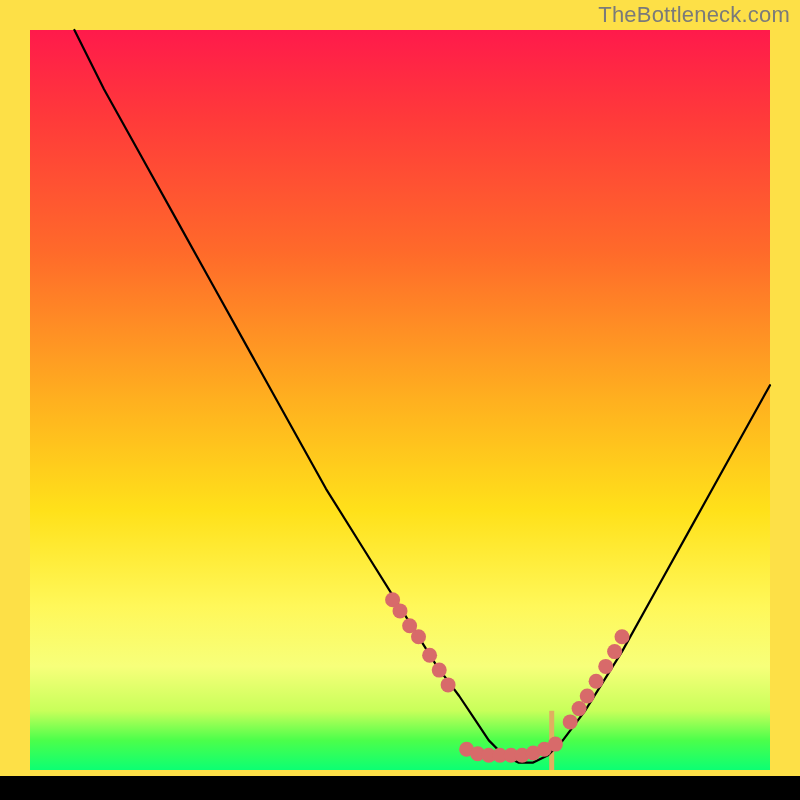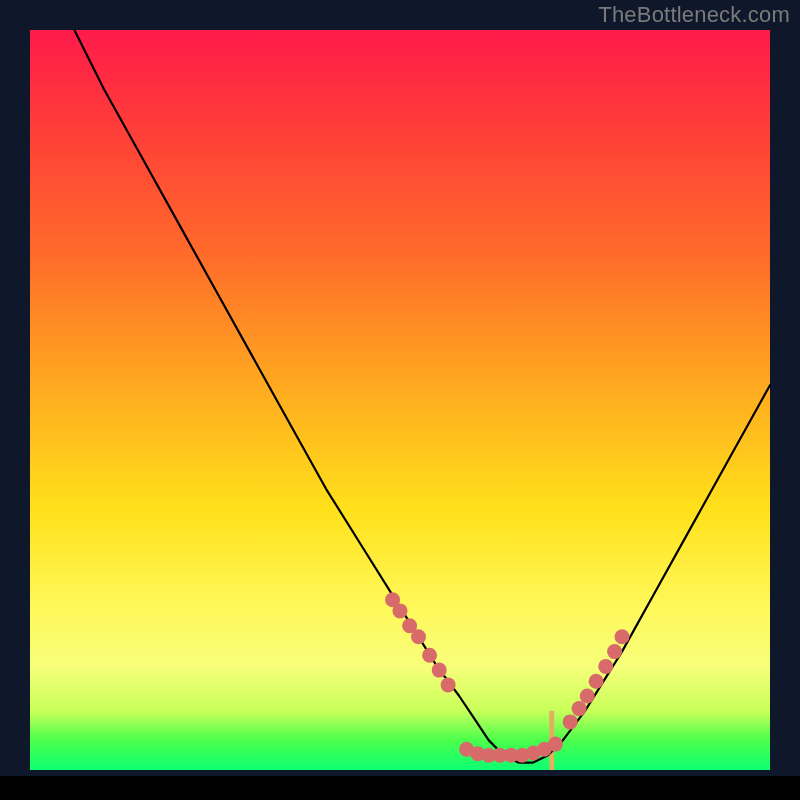--- a/index.html
+++ b/index.html
@@ -8,21 +8,21 @@
     width: 800px;
     height: 800px;
     background: #000;
     overflow: hidden;
     font-family: Arial, Helvetica, sans-serif;
   }
   .frame {
     position: relative;
     width: 800px;
     height: 776px;
-    background: #0f172a;
+    background: #fde047;
   }
   .attribution {
     position: absolute;
     top: 2px;
     right: 10px;
     color: #7a7a7a;
     font-size: 22px;
     font-weight: 500;
     letter-spacing: 0.2px;
   }

